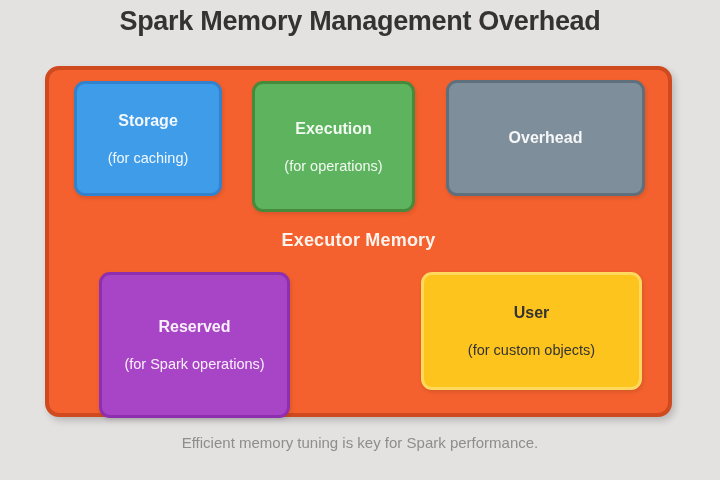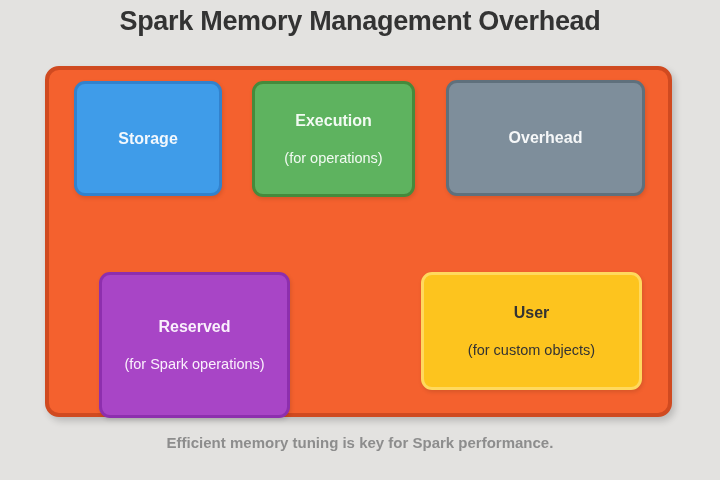--- a/index.html
+++ b/index.html
@@ -43,21 +43,21 @@
     flex-direction: column;
     justify-content: center;
     align-items: center;
     gap: 16px;
     text-align: center;
     box-shadow: 1px 2px 4px rgba(0,0,0,0.12);
   }
   .mem-block .block-label   { font-size: 16px; font-weight: 700; line-height: 22px; }
   .mem-block .block-sublabel{ font-size: 14.5px; font-weight: 400; line-height: 20px; }
   .block-storage   { left: 25px;  top: 11px;  width: 148px; height: 115px; }
-  .block-execution { left: 203px; top: 11px;  width: 163px; height: 116px; }
+  .block-execution { left: 203px; top: 11px;  width: 163px; height: 131px; }
   .block-overhead  { left: 397px; top: 10px;  width: 199px; height: 116px; }
   .block-reserved  { left: 50px;  top: 202px; width: 191px; height: 146px; }
   .block-user      { left: 372px; top: 202px; width: 221px; height: 118px; }
   .container-label {
     position: absolute;
     top: 158px;
     left: 0;
     width: 100%;
     text-align: center;
     font-size: 18px;
@@ -67,44 +67,46 @@
     letter-spacing: 0.2px;
   }
   .page-caption {
     position: absolute;
     top: 433px;
     left: 0;
     width: 100%;
     text-align: center;
     font-size: 15px;
     line-height: 20px;
-    font-weight: 700;
+    font-weight: 400;
     color: #8d8d8d;
   }
 </style>
 </head>
 <body style="background: rgb(227, 226, 224);">
 
 <h1 class="page-title" style="color: rgb(51, 51, 51);">Spark Memory Management Overhead</h1>
 
 <div class="executor-container" style="background-color: rgb(244, 97, 46); border-color: rgb(208, 74, 32);">
 
   <div class="mem-block block-storage" style="background-color: rgb(63, 156, 233); border-color: rgb(50, 130, 205); color: rgb(242, 248, 253);">
     <div class="block-label">Storage</div>
+    <div class="block-sublabel">(for caching)</div>
   </div>
 
   <div class="mem-block block-execution" style="background-color: rgb(94, 179, 95); border-color: rgb(70, 138, 60); color: rgb(242, 250, 242);">
     <div class="block-label">Execution</div>
     <div class="block-sublabel">(for operations)</div>
   </div>
 
   <div class="mem-block block-overhead" style="background-color: rgb(126, 142, 155); border-color: rgb(95, 112, 124); color: rgb(245, 247, 248);">
     <div class="block-label">Overhead</div>
   </div>
 
+  <div class="container-label" style="color: rgb(253, 243, 236);">Executor Memory</div>
 
   <div class="mem-block block-reserved" style="background-color: rgb(168, 69, 198); border-color: rgb(141, 47, 174); color: rgb(250, 240, 252);">
     <div class="block-label">Reserved</div>
     <div class="block-sublabel">(for Spark operations)</div>
   </div>
 
   <div class="mem-block block-user" style="background-color: rgb(253, 196, 30); border-color: rgb(255, 217, 94); color: rgb(51, 51, 51);">
     <div class="block-label">User</div>
     <div class="block-sublabel">(for custom objects)</div>
   </div>

